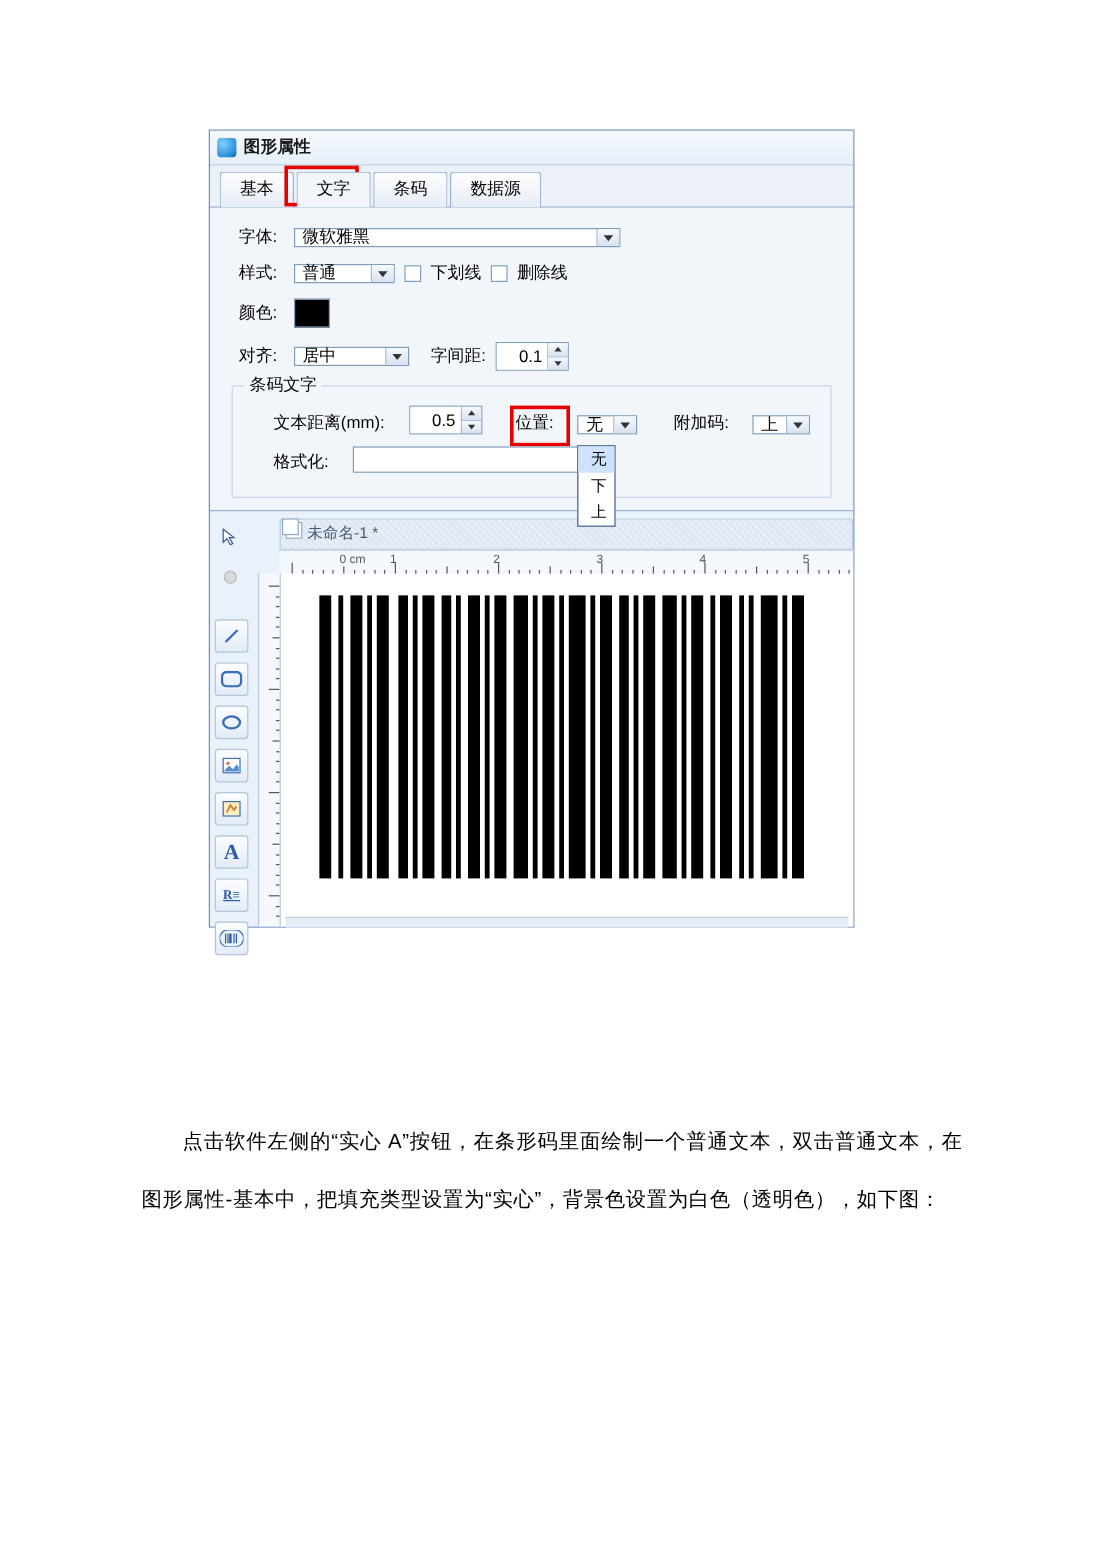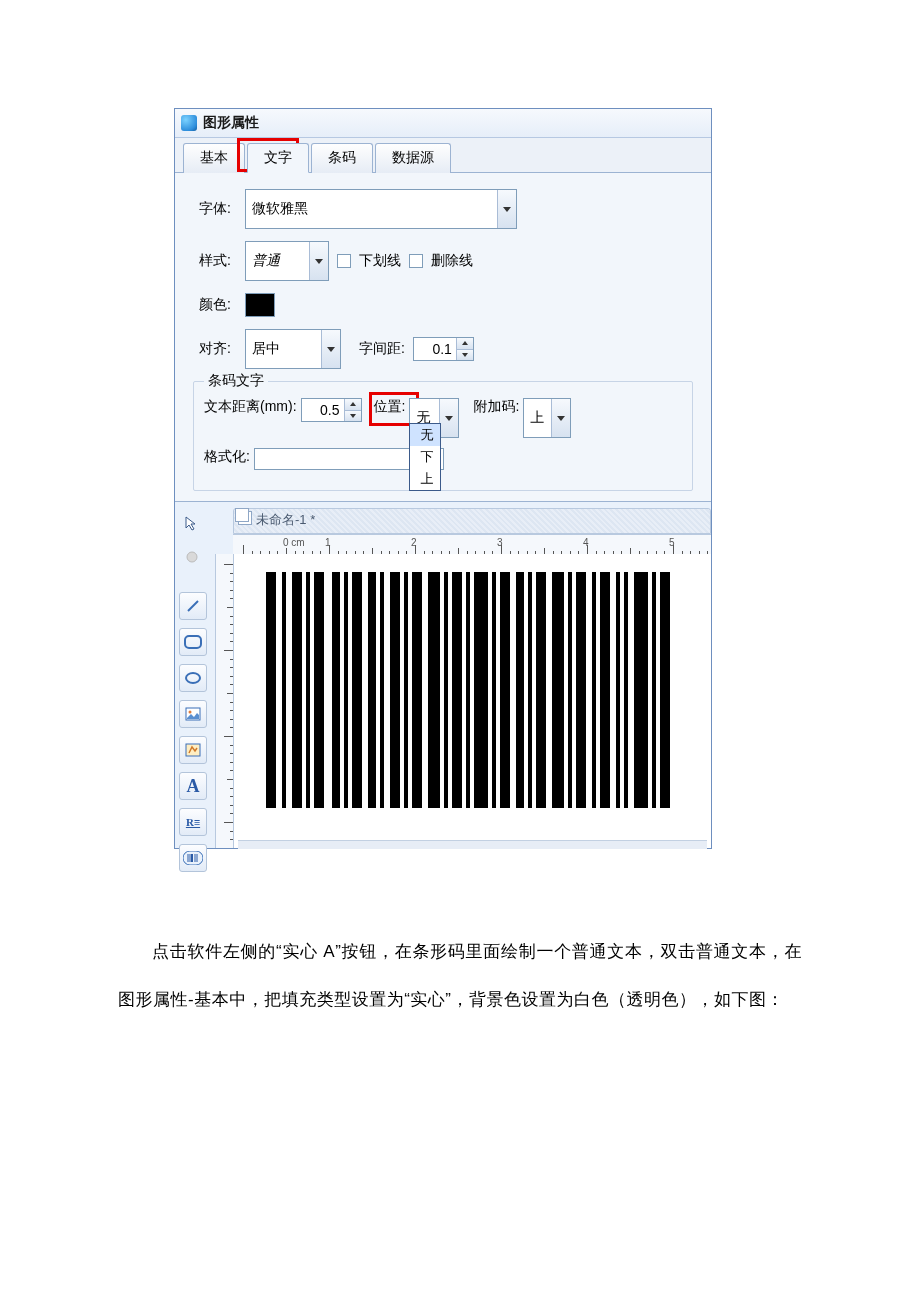--- a/index.html
+++ b/index.html
@@ -89,21 +89,21 @@
   .row-label {
     width: 44px;
     text-align: center;
     font-size: 14px;
   }
   .combo {
     display: inline-flex;
     align-items: center;
     background: #fff;
     border: 1px solid #7f9db9;
-    height: 40px;
+    height: 16px;
     box-sizing: border-box;
   }
   .combo-text {
     padding: 0 6px;
     font-size: 14px;
   }
   .combo-btn {
     width: 18px;
     height: 100%;
     background: linear-gradient(#f6f9fd, #d7e2f0);
@@ -170,24 +170,25 @@
   .group-title {
     position: absolute;
     top: -10px;
     left: 10px;
     background: #f2f6fb;
     padding: 0 4px;
     font-size: 14px;
   }
   .group-row {
     display: flex;
-    align-items: flex-start;
-    gap: 4px;
+    align-items: flex-end;
+    gap: 20px;
     margin-bottom: 10px;
     position: relative;
+    margin-left: 24px;
   }
   .text-field {
     background: #fff;
     border: 1px solid #7f9db9;
     height: 22px;
     box-sizing: border-box;
   }
   .popup {
     position: absolute;
     top: 24px;
@@ -373,21 +374,21 @@
           <span class="combo-text">微软雅黑</span>
           <div style="flex:1"></div>
           <div class="combo-btn">
               <div class="caret-down"></div>
             </div>
         </div>
       </div>
 
       <div class="row">
         <span class="row-label">样式:</span>
-        <div class="combo" style="width:84px;font-style:italic;">
+        <div class="combo" style="width:84px;">
           <span class="combo-text">普通</span>
           <div style="flex:1"></div>
           <div class="combo-btn">
               <div class="caret-down"></div>
             </div>
         </div>
         <span class="checkbox"></span>
         <span>下划线</span>
         <span class="checkbox"></span>
         <span>删除线</span>

